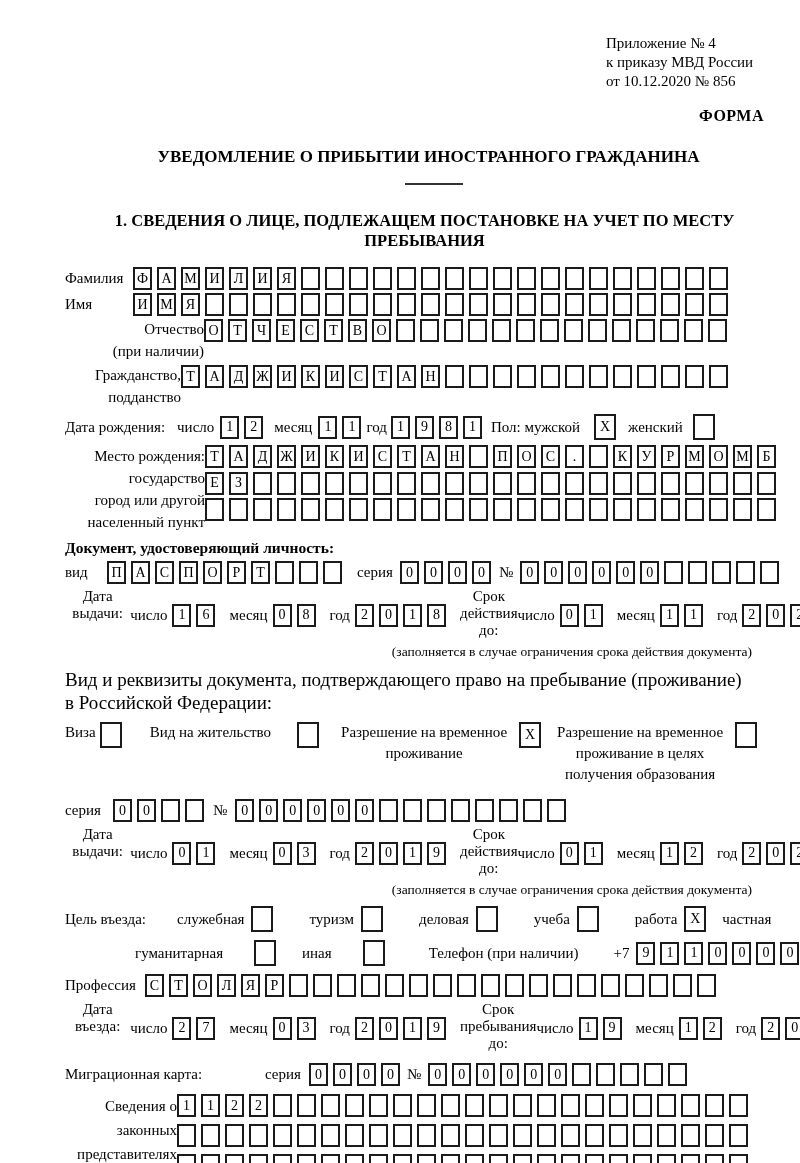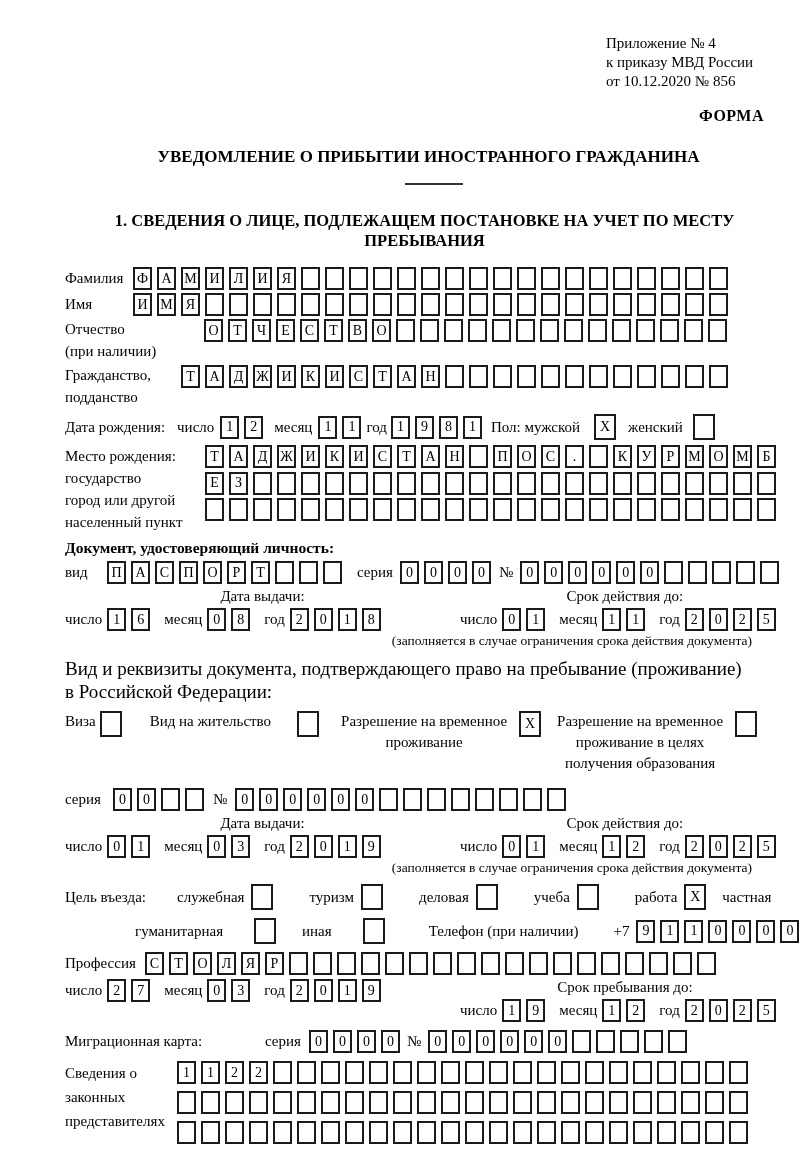--- a/index.html
+++ b/index.html
@@ -13,34 +13,34 @@
 
   
   .title{font-weight:bold;font-size:17px;text-align:center;line-height:23px;margin-top:20px;}
   .blank-line{display:inline-block;width:58px;border-bottom:2px solid #333;height:14px;margin-left:10px;}
   .sect{font-weight:bold;font-size:16.5px;text-align:center;margin:20px 0 16px -8px;}
 
   
   .row{display:flex;align-items:center;margin-bottom:3px;}
   .row-top{display:flex;align-items:flex-start;margin-bottom:3px;}
   .lbl{font-size:15px;flex:none;}
-  .lblcol{flex:none;font-size:15px;line-height:21.5px;}
+  .lblcol{flex:none;font-size:15px;line-height:21.5px;text-align:right;}
   .boxes{display:flex;flex:none;}
   .stack{display:flex;flex-direction:column;}
   .stack .boxes{margin-bottom:3.5px;}
   .cbox{flex:none;width:19px;height:23px;box-sizing:border-box;border:2px solid #1b1b1b;
         display:inline-flex;align-items:center;justify-content:center;
         font-size:14px;margin-right:5px;background:#fff;}
   .chkbox .cbox{width:22px;height:26px;margin-right:0;}
   .gap8{margin-left:24px;} .gap4{margin-left:4px;}
   .center-bold{font-weight:bold;font-size:15.5px;text-align:left;margin:6px 0 4px 0;}
 
   
   .dates{display:flex;margin-top:4px;}
-  .dcol{display:flex;flex-direction:column;}
+  .dcol{display:flex;flex-direction:row;}
   .dcol-l{flex:0 0 395px;}
   .dhead{font-size:15px;text-align:center;margin-bottom:3px;}
   .dline{display:flex;align-items:center;}
   .dline .lbl{margin-right:5px;}
   .dline .boxes{margin-right:9px;}
   .note{font-size:13.5px;text-align:right;margin:2px 40px 8px 0;}
 
   .intro{font-size:19px;line-height:23px;margin-top:4px;}
   .optrow{display:flex;align-items:flex-start;margin-top:8px;}
   .opt{display:flex;align-items:flex-start;}
@@ -591,20 +591,21 @@
         <span class="cbox"></span>
         <span class="cbox"></span>
         <span class="cbox"></span>
         <span class="cbox"></span>
         <span class="cbox"></span>
       </span>
   </div>
 
   <div class="dates">
     <div class="dcol dcol-l">
+      <div class="dhead">Дата въезда:</div>
       <div class="dline">
         <span class="lbl">число</span>
         <span class="boxes">
             <span class="cbox">2</span>
             <span class="cbox">7</span>
           </span>
         <span class="lbl">месяц</span>
         <span class="boxes">
             <span class="cbox">0</span>
             <span class="cbox">3</span>

